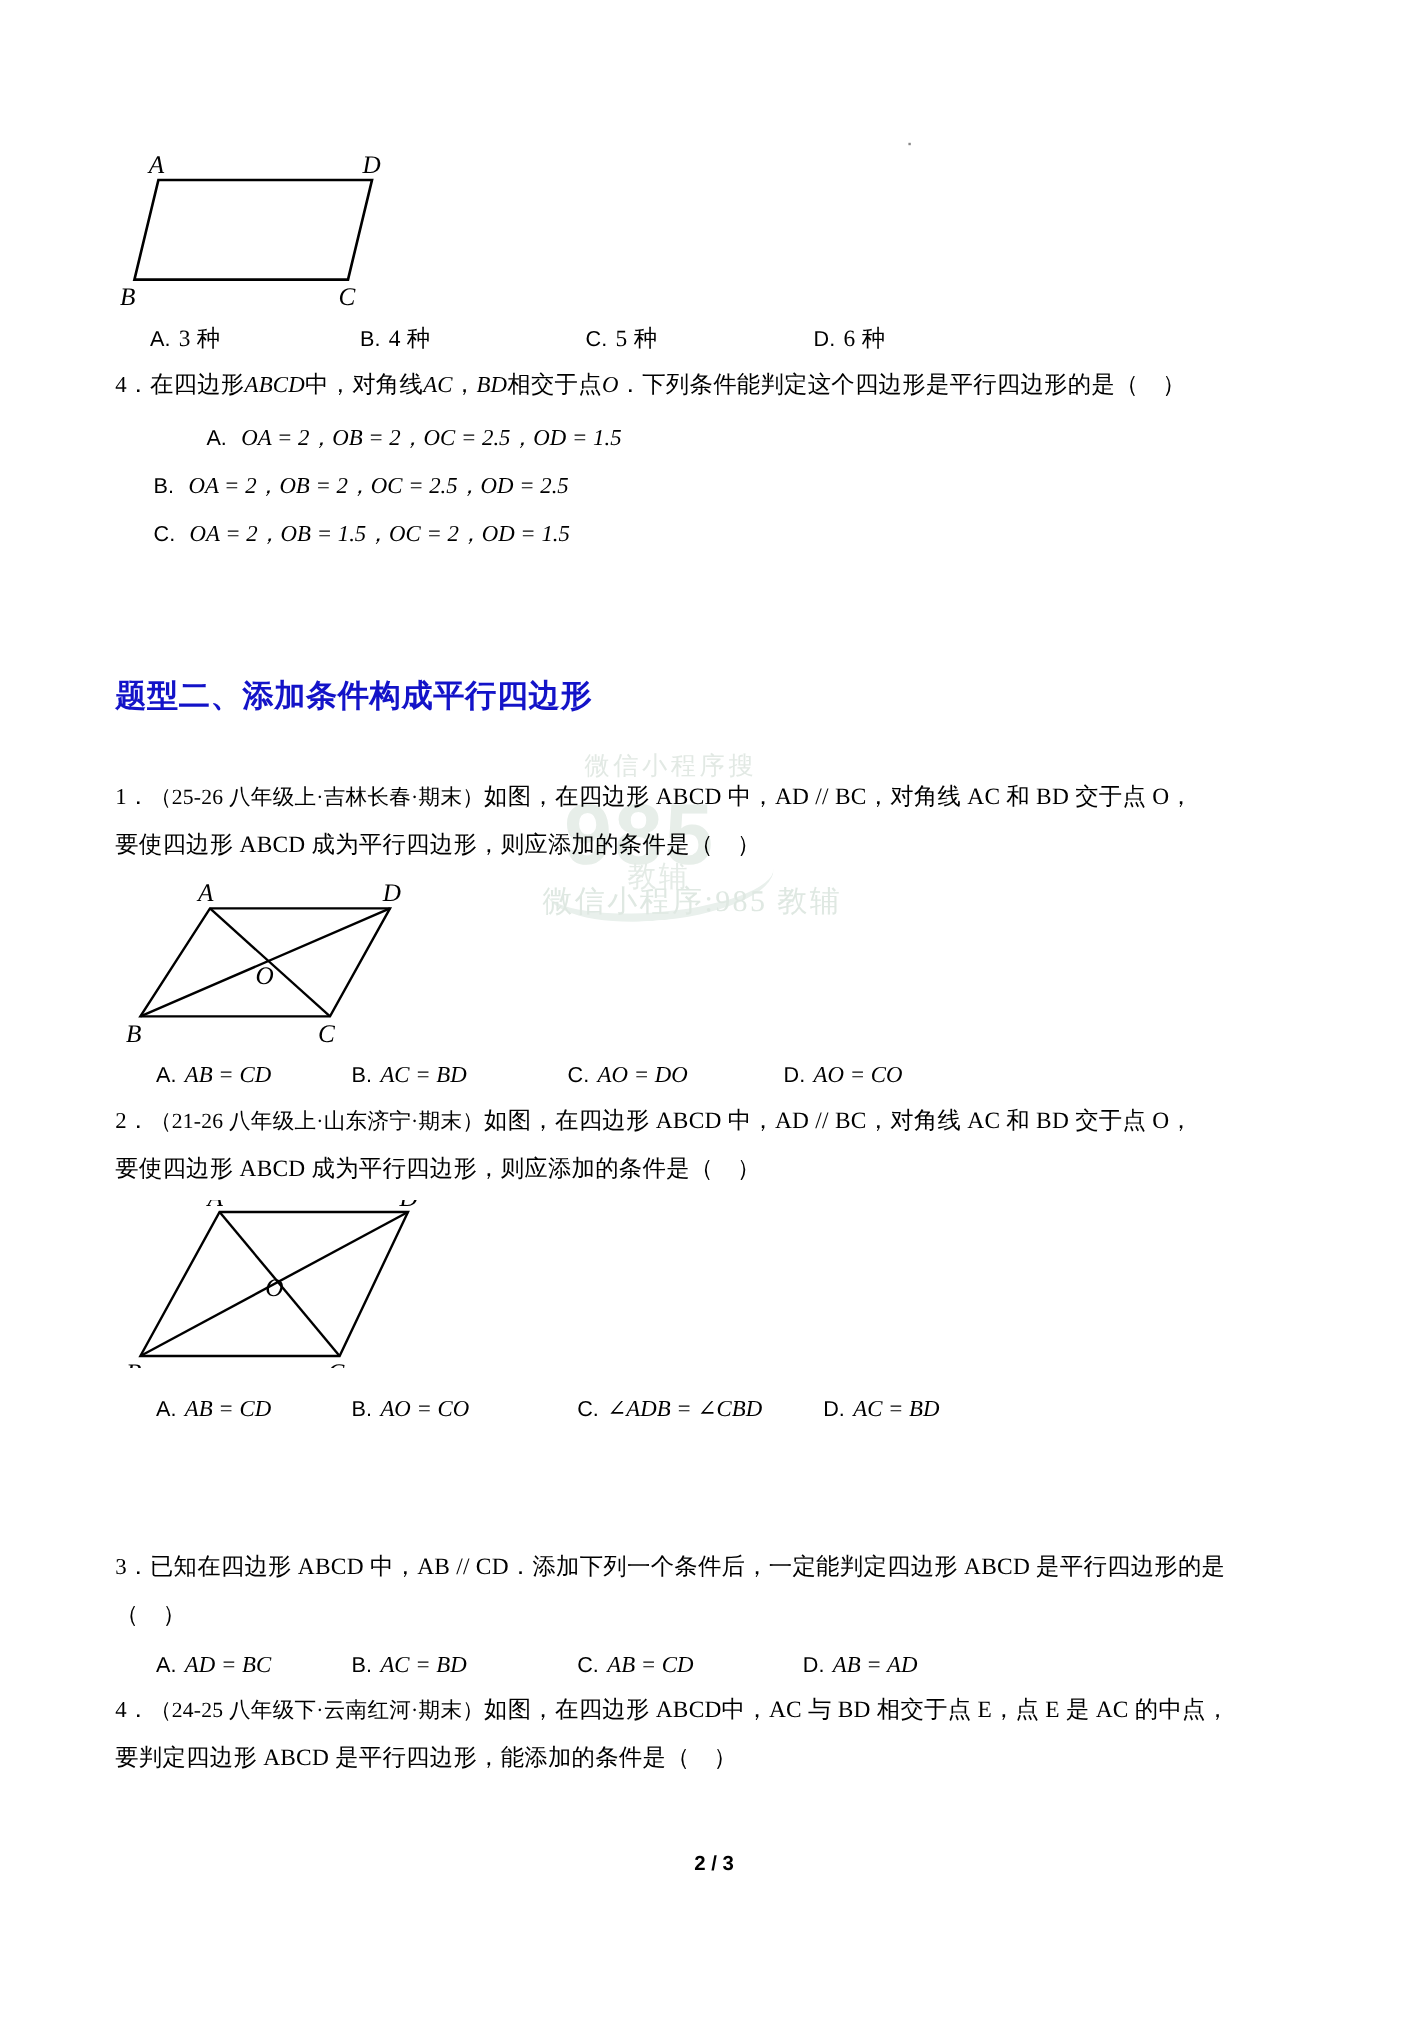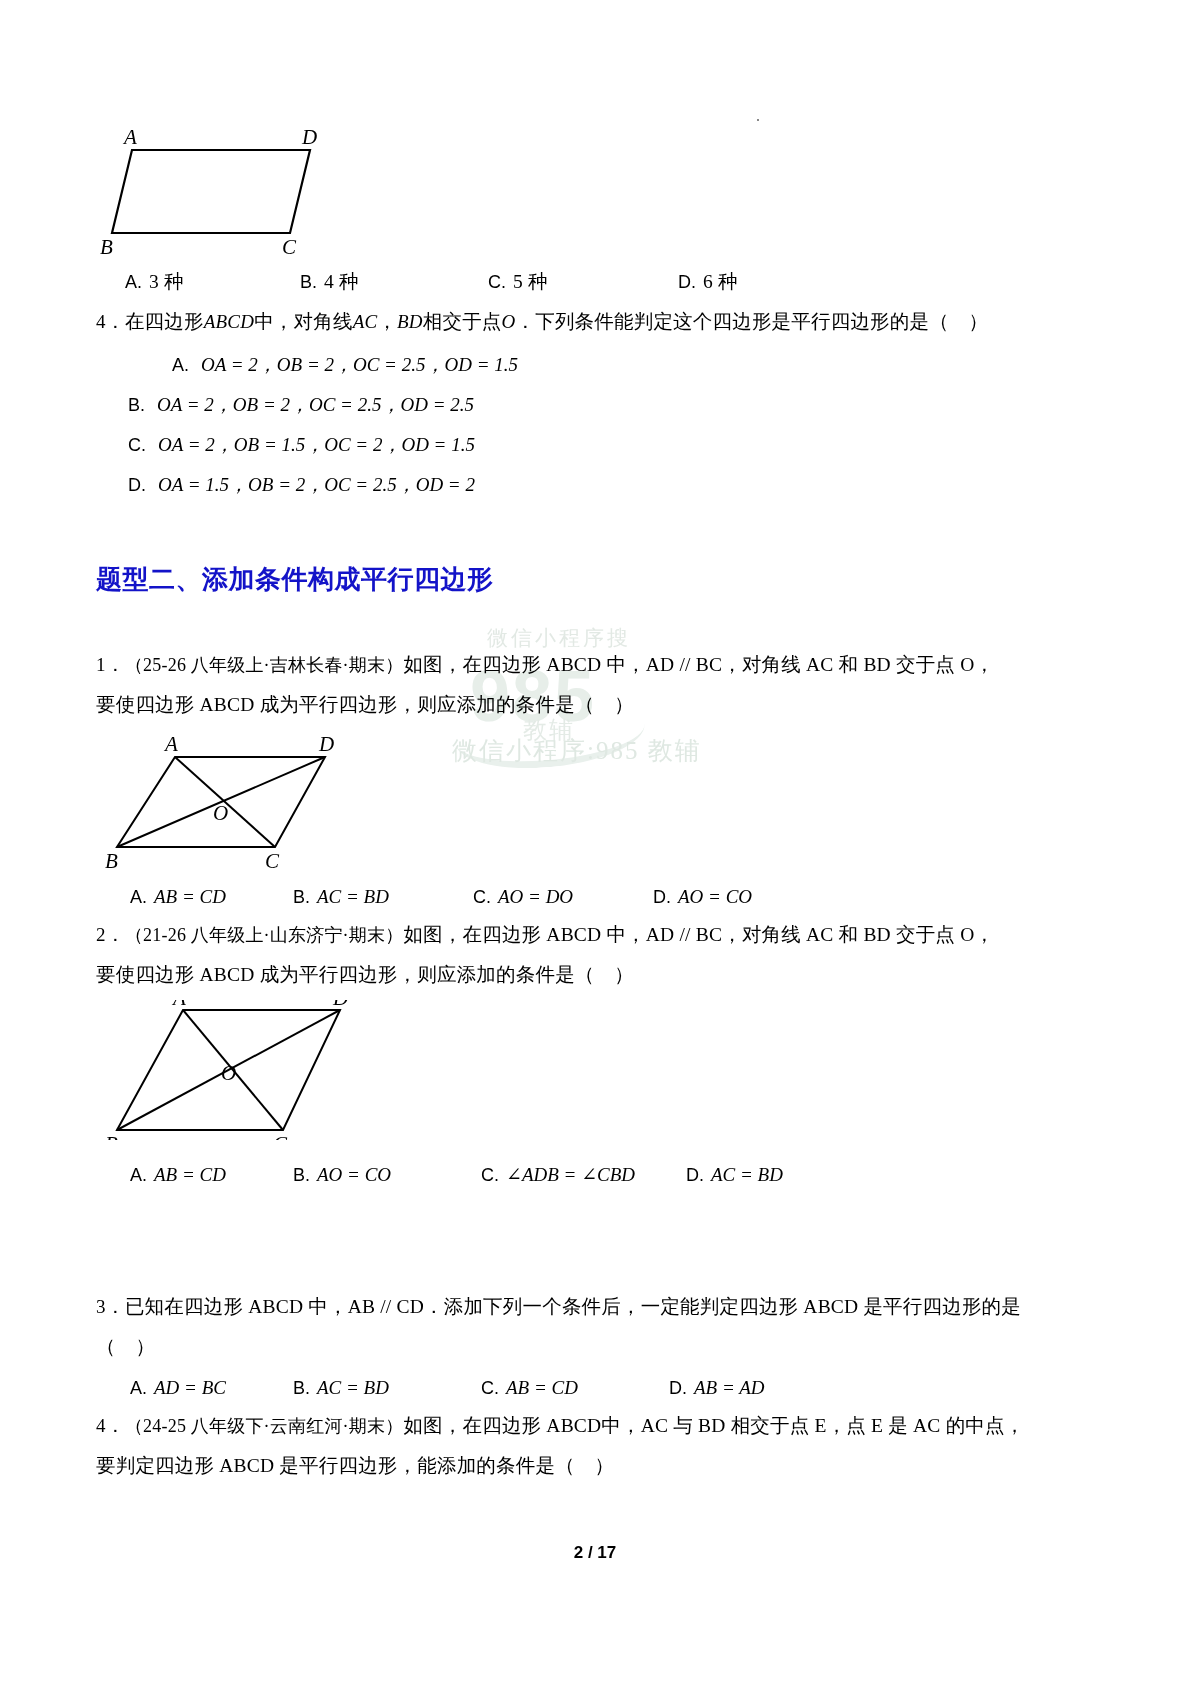--- a/index.html
+++ b/index.html
@@ -183,24 +183,20 @@
     <span class="opt-letter">A.</span>
     <span class="mi eq" style="margin-left:8px;">OA = 2，OB = 2，OC = 2.5，OD = 1.5</span>
   </div>
   <div class="qline" style="left:128px; top:392px;">
     <span class="opt-letter">B.</span>
     <span class="mi eq" style="margin-left:8px;">OA = 2，OB = 2，OC = 2.5，OD = 2.5</span>
   </div>
   <div class="qline" style="left:128px; top:432px;">
     <span class="opt-letter">C.</span>
     <span class="mi eq" style="margin-left:8px;">OA = 2，OB = 1.5，OC = 2，OD = 1.5</span>
-  </div>
-  <div class="qline" style="left:128px; top:472px;">
-    <span class="opt-letter">D.</span>
-    <span class="mi eq" style="margin-left:8px;">OA = 1.5，OB = 2，OC = 2.5，OD = 2</span>
   </div>
 
   <div class="section-head" style="left:96px; top:562px;">题型二、添加条件构成平行四边形</div>
 
   <div class="wm wm-top" style="left:487px; top:624px;">微信小程序搜</div>
   <div class="wm wm-big" style="left:470px; top:655px;">985</div>
   <div class="wm wm-mid" style="left:523px; top:714px;">教辅</div>
   <div class="wm-swoosh" style="left:455px; top:700px;"></div>
   <div class="wm wm-bottom" style="left:452px; top:734px;">微信小程序:985 教辅</div>
 
@@ -302,15 +298,15 @@
       <span class="opt-letter">D.</span>
       <span class="mi">AB = AD</span>
     </div>
   </div>
 
   <div class="qline cn" style="left:96px; top:1416px;">
     <span class="num">4．</span><span style="font-size:18px;">（24-25 八年级下·云南红河·期末）</span><span>如图，在四边形 ABCD中，AC 与 BD 相交于点 E，点 E 是 AC 的中点，</span>
   </div>
   <div class="qline cn" style="left:96px; top:1456px;">要判定四边形 ABCD 是平行四边形，能添加的条件是（　）</div>
 
-  <div class="footer" style="left:0; top:1543px;">2 / 17</div>
+  <div class="footer" style="left:0; top:1543px;">2 / 3</div>
 
 </div>
 
 </body></html>

